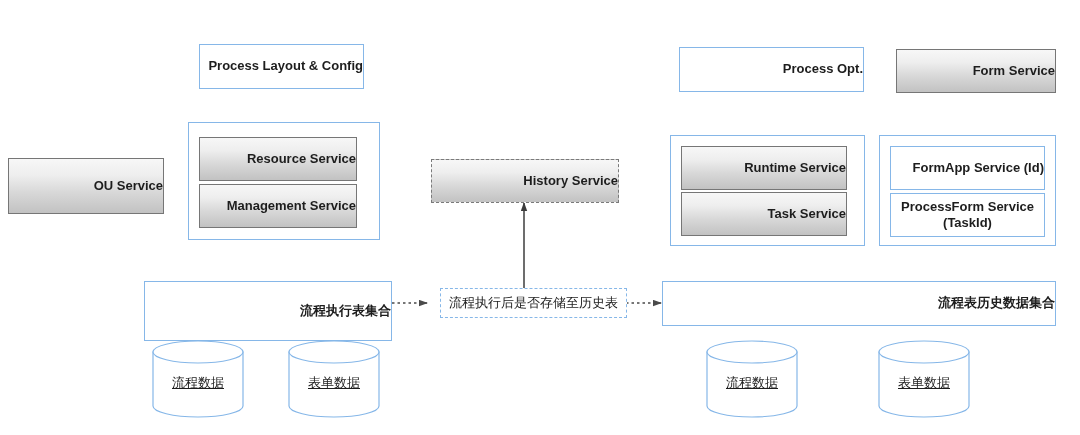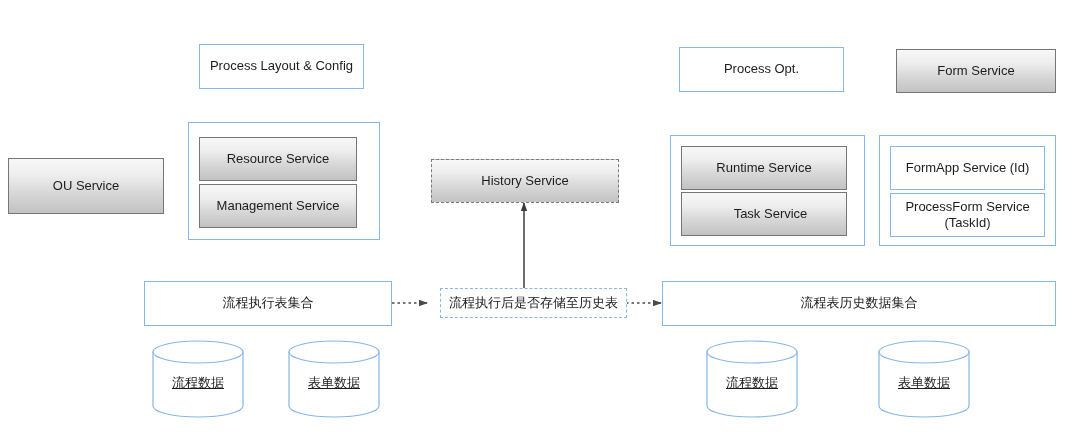--- a/index.html
+++ b/index.html
@@ -19,23 +19,24 @@
     position: absolute;
     left: 0; top: 0;
     width: 1080px;
     height: 435px;
   }
   .node {
     position: absolute;
     box-sizing: border-box;
     display: flex;
     align-items: center;
-    justify-content: center;
+    justify-content: flex-end;
     text-align: center;
     line-height: 1.25;
+    font-weight: bold;
   }
   
   .svc {
     background: linear-gradient(to bottom, #f7f7f7 0%, #eeeeee 30%, #d8d8d8 62%, #c2c2c2 100%);
     border: 1px solid #767676;
     color: #1d1d1d;
     font-size: 13px;
   }
   .svc.dashed {
     border: 1px dashed #7a7a7a;
@@ -96,21 +97,21 @@
 
   <line x1="615" y1="303" x2="661" y2="303" stroke="#4a4a4a" stroke-width="1.4" stroke-dasharray="2.5,3" marker-end="url(#arrowDot)"></line>
 
   <line x1="524" y1="288" x2="524" y2="203" stroke="#3c3c3c" stroke-width="1.5" marker-end="url(#arrowSolid)"></line>
 </svg>
 
 <div class="node plain" style="left:199px; top:44px; width:165px; height:45px;">
   <span>Process Layout &amp; Config</span>
 </div>
 
-<div class="node plain" style="left:679px; top:47px; width:165px; height:45px;">
+<div class="node plain" style="left:679px; top:47px; width:185px; height:45px;">
   <span>Process Opt.</span>
 </div>
 
 <div class="node svc" style="left:896px; top:49px; width:160px; height:44px;">
   <span>Form Service</span>
 </div>
 
 <div class="node svc" style="left:8px; top:158px; width:156px; height:56px;">
   <span>OU Service</span>
 </div>
@@ -136,21 +137,21 @@
 </div>
 
 <div class="group" style="left:879px; top:135px; width:177px; height:111px;"></div>
 <div class="node plain" style="left:890px; top:146px; width:155px; height:44px;">
   <span>FormApp Service (Id)</span>
 </div>
 <div class="node plain" style="left:890px; top:193px; width:155px; height:44px;">
   <span>ProcessForm Service (TaskId)</span>
 </div>
 
-<div class="node plain cn" style="left:144px; top:281px; width:248px; height:45px;">
+<div class="node plain cn" style="left:144px; top:281px; width:248px; height:60px;">
   <span>流程执行表集合</span>
 </div>
 
 <div class="edge-label" style="left:440px; top:288px; width:187px; height:30px;">
   <span>流程执行后是否存储至历史表</span>
 </div>
 
 <div class="node plain cn" style="left:662px; top:281px; width:394px; height:45px;">
   <span>流程表历史数据集合</span>
 </div>

